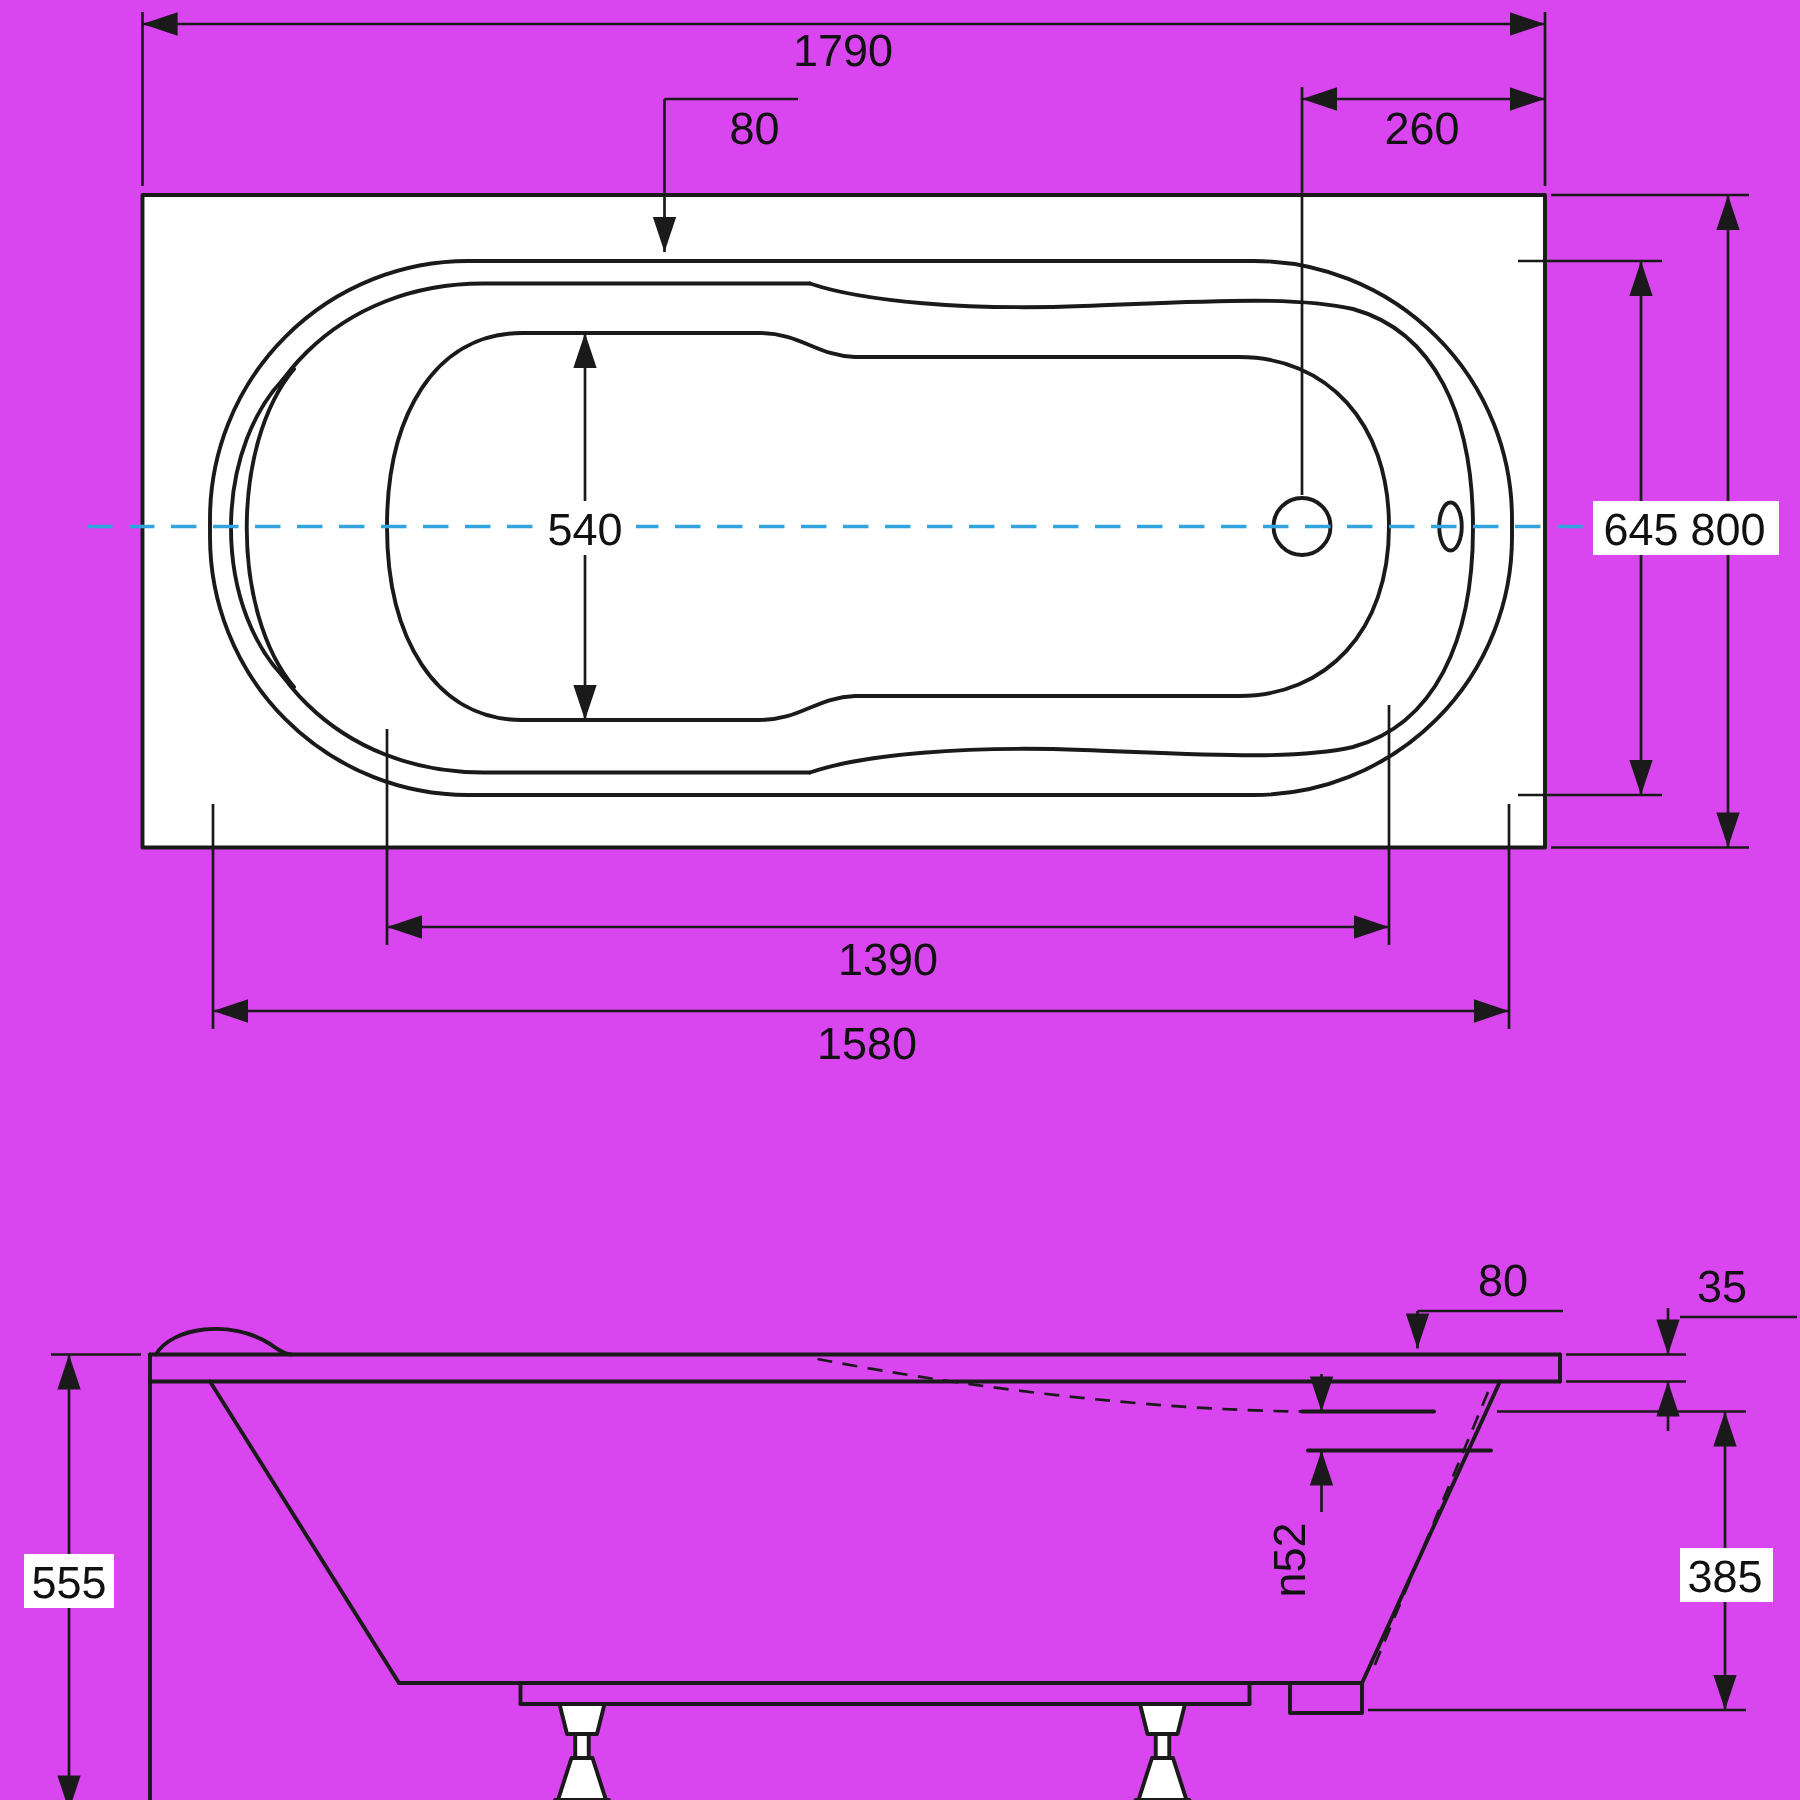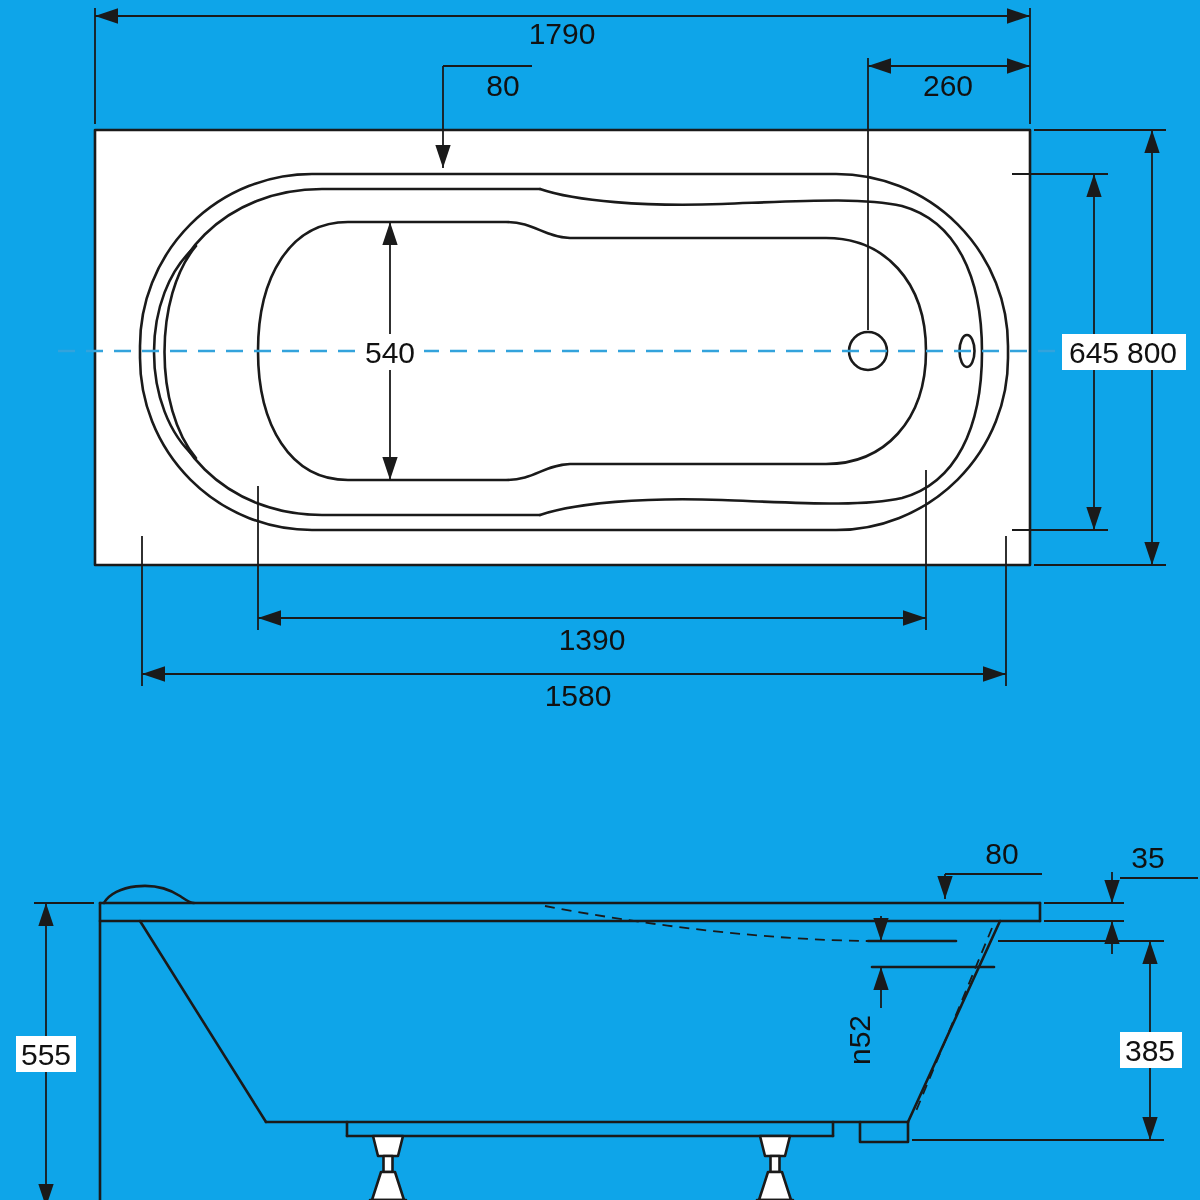--- a/index.html
+++ b/index.html
@@ -1,16 +1,16 @@
 <!DOCTYPE html>
 <html><head>
 <meta charset="utf-8">
 <style>
   html,body{margin:0;padding:0;background:#ffffff;}
-  .stage{width:1200px;height:1200px;background:#0ea5e9;position:relative;font-family:"Liberation Sans",sans-serif;}
+  .stage{width:1200px;height:1200px;background:#d946ef;position:relative;font-family:"Liberation Sans",sans-serif;}
   svg{display:block;}
   .ln{stroke:#1a1a1a;stroke-width:2.6;fill:none;stroke-linecap:round;stroke-linejoin:round;}
   .lnw{stroke:#1a1a1a;stroke-width:2.6;fill:#ffffff;stroke-linejoin:round;}
   .dim{stroke:#1a1a1a;stroke-width:1.8;fill:none;}
   .dash{stroke-dasharray:10 7;}
   .cl{stroke-width:2.4;fill:none;stroke-dasharray:17 11;}
   .mask{fill:#ffffff;stroke:none;}
   text{font-family:"Liberation Sans",sans-serif;font-size:30px;fill:#111111;text-anchor:middle;}
 </style>
 </head>

